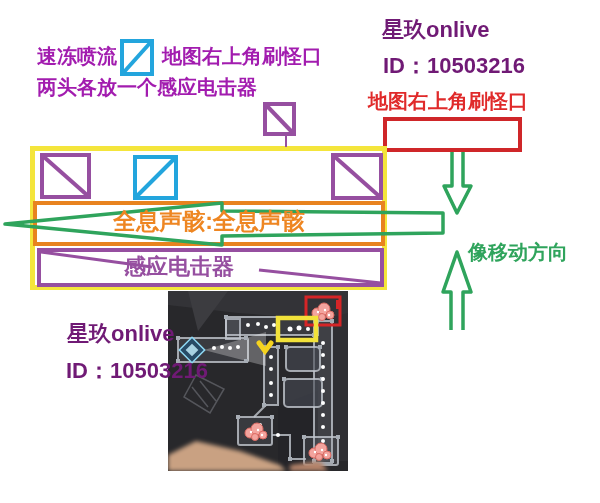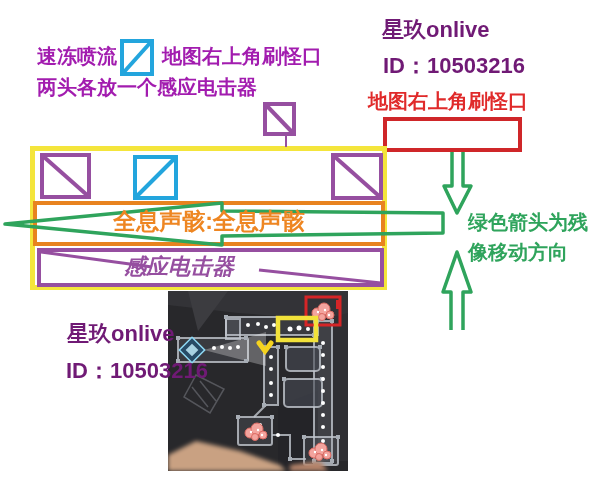--- a/index.html
+++ b/index.html
@@ -70,23 +70,22 @@
   <svg class="diag-svg overlay" width="600" height="503" viewBox="0 0 600 503">
     <line x1="286" y1="135" x2="286" y2="147" stroke="#964fa0" stroke-width="2"></line>
     <line x1="41" y1="252" x2="152" y2="267" stroke="#964fa0" stroke-width="3"></line>
     <line x1="259" y1="270" x2="381" y2="283" stroke="#964fa0" stroke-width="3"></line>
     <polygon points="5,224 222,203 222,211 443,213 443,233 222,236 222,245" fill="none" stroke="#2fa45c" stroke-width="3.5" stroke-linejoin="round"></polygon>
     <path d="M452,152 L452,186 L444,186 L457,213 L471,186 L463,186 L463,152" fill="none" stroke="#2fa45c" stroke-width="3.5" stroke-linejoin="round"></path>
     <path d="M451,330 L451,292 L443,292 L457,252 L471,292 L463,292 L463,330" fill="none" stroke="#2fa45c" stroke-width="3.5" stroke-linejoin="round"></path>
   </svg>
 
   <div class="abs note f23 center-label" style="left:33px;top:210px;width:352px;color:#ee8622;">全息声骸:全息声骸</div>
-  <div class="abs note f22 center-label purple" style="left:37px;top:256px;width:284px;font-style:italic;">感应电击器</div>
-
-  <div class="abs note green-t f20" style="left:468px;top:212px;">绿色箭头为残</div>
+  <div class="abs note f22 center-label purple" style="left:37px;top:256px;width:284px;">感应电击器</div>
+
   <div class="abs note green-t f20" style="left:468px;top:242px;">像移动方向</div>
 
   <div class="photo">
     <svg width="180" height="180" viewBox="0 0 180 180">
       <defs>
           <filter id="blur1" x="-20%" y="-20%" width="140%" height="140%">
             <feGaussianBlur stdDeviation="2.2"></feGaussianBlur>
           </filter>
         </defs>
       <rect width="180" height="180" fill="#28282b"></rect>

